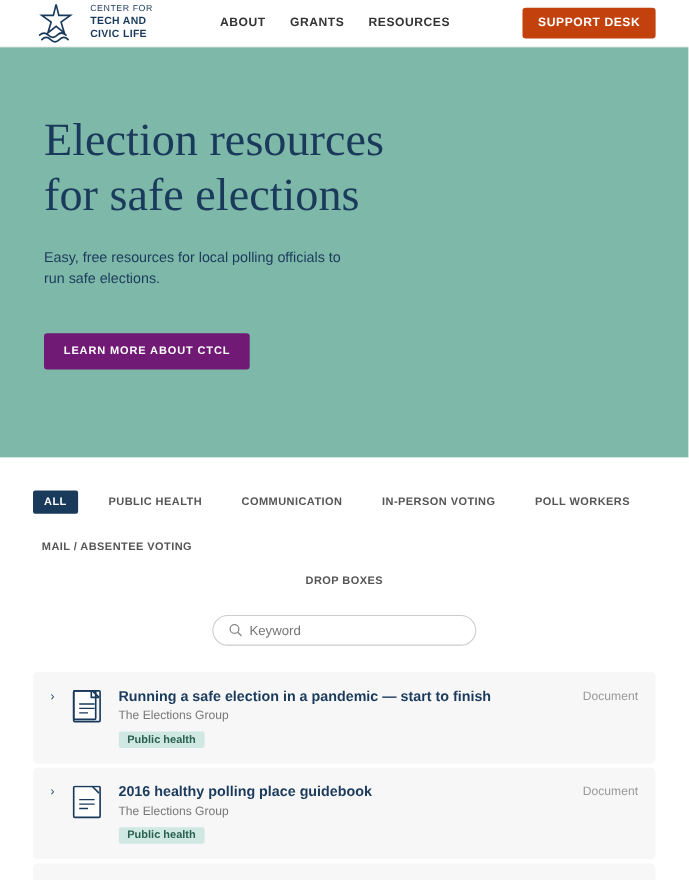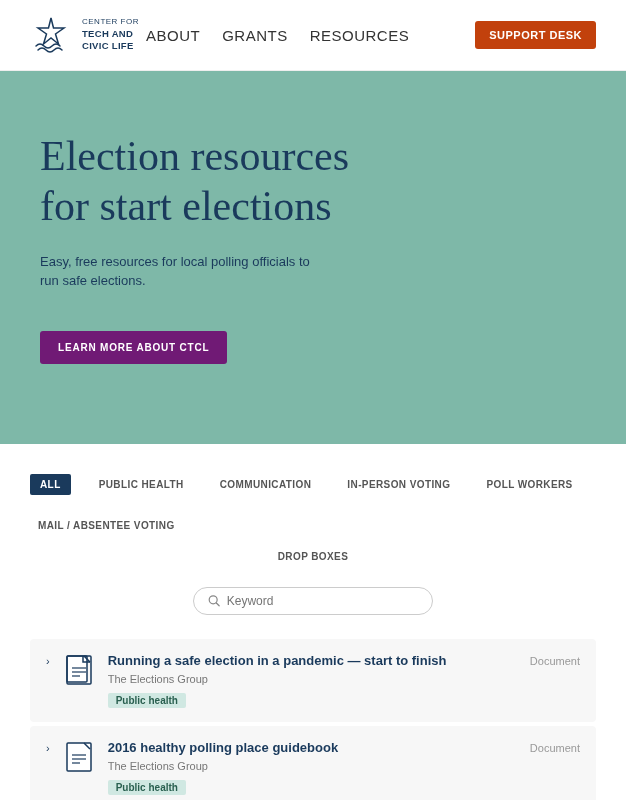--- a/index.html
+++ b/index.html
@@ -3,21 +3,21 @@
   <meta charset="utf-8">
   <style>
     * { box-sizing: border-box; margin: 0; padding: 0; }
     body { font-family: 'Georgia', 'Times New Roman', serif; background: #fff; width: 626px; }
 
     
     header {
       display: flex;
       align-items: center;
       justify-content: space-between;
-      padding: 14px 30px;
+      padding: 0 30px;
       background: #fff;
       border-bottom: 1px solid #eee;
     }
     .logo-area {
       display: flex;
       align-items: center;
       gap: 10px;
     }
     .logo-icon {
       width: 42px;
@@ -37,22 +37,22 @@
       font-weight: normal;
       letter-spacing: 0.5px;
     }
     nav {
       display: flex;
       align-items: center;
       gap: 22px;
     }
     nav a {
       font-family: Arial, sans-serif;
-      font-size: 15px;
-      font-weight: 400;
+      font-size: 11px;
+      font-weight: 700;
       color: #333;
       text-decoration: none;
       letter-spacing: 0.5px;
       text-transform: uppercase;
     }
     .support-desk-btn {
       background: #c2410c;
       color: #fff !important;
       padding: 8px 14px;
       border-radius: 3px;
@@ -275,21 +275,21 @@
   </div>
   <nav>
     <a href="#">ABOUT</a>
     <a href="#">GRANTS</a>
     <a href="#">RESOURCES</a>
     <a href="#" class="support-desk-btn">SUPPORT DESK</a>
   </nav>
 </header>
 
 <section class="hero">
-  <h1>Election resources for start elections</h1>
+  <h1>Election resources for safe elections</h1>
   <p>Easy, free resources for local polling officials to run safe elections.</p>
   <button class="learn-more-btn">LEARN MORE ABOUT CTCL</button>
 </section>
 
 <div class="filter-section">
   <div class="filter-tabs">
     <button class="filter-tab active">ALL</button>
     <button class="filter-tab">PUBLIC HEALTH</button>
     <button class="filter-tab">COMMUNICATION</button>
     <button class="filter-tab">IN-PERSON VOTING</button>

